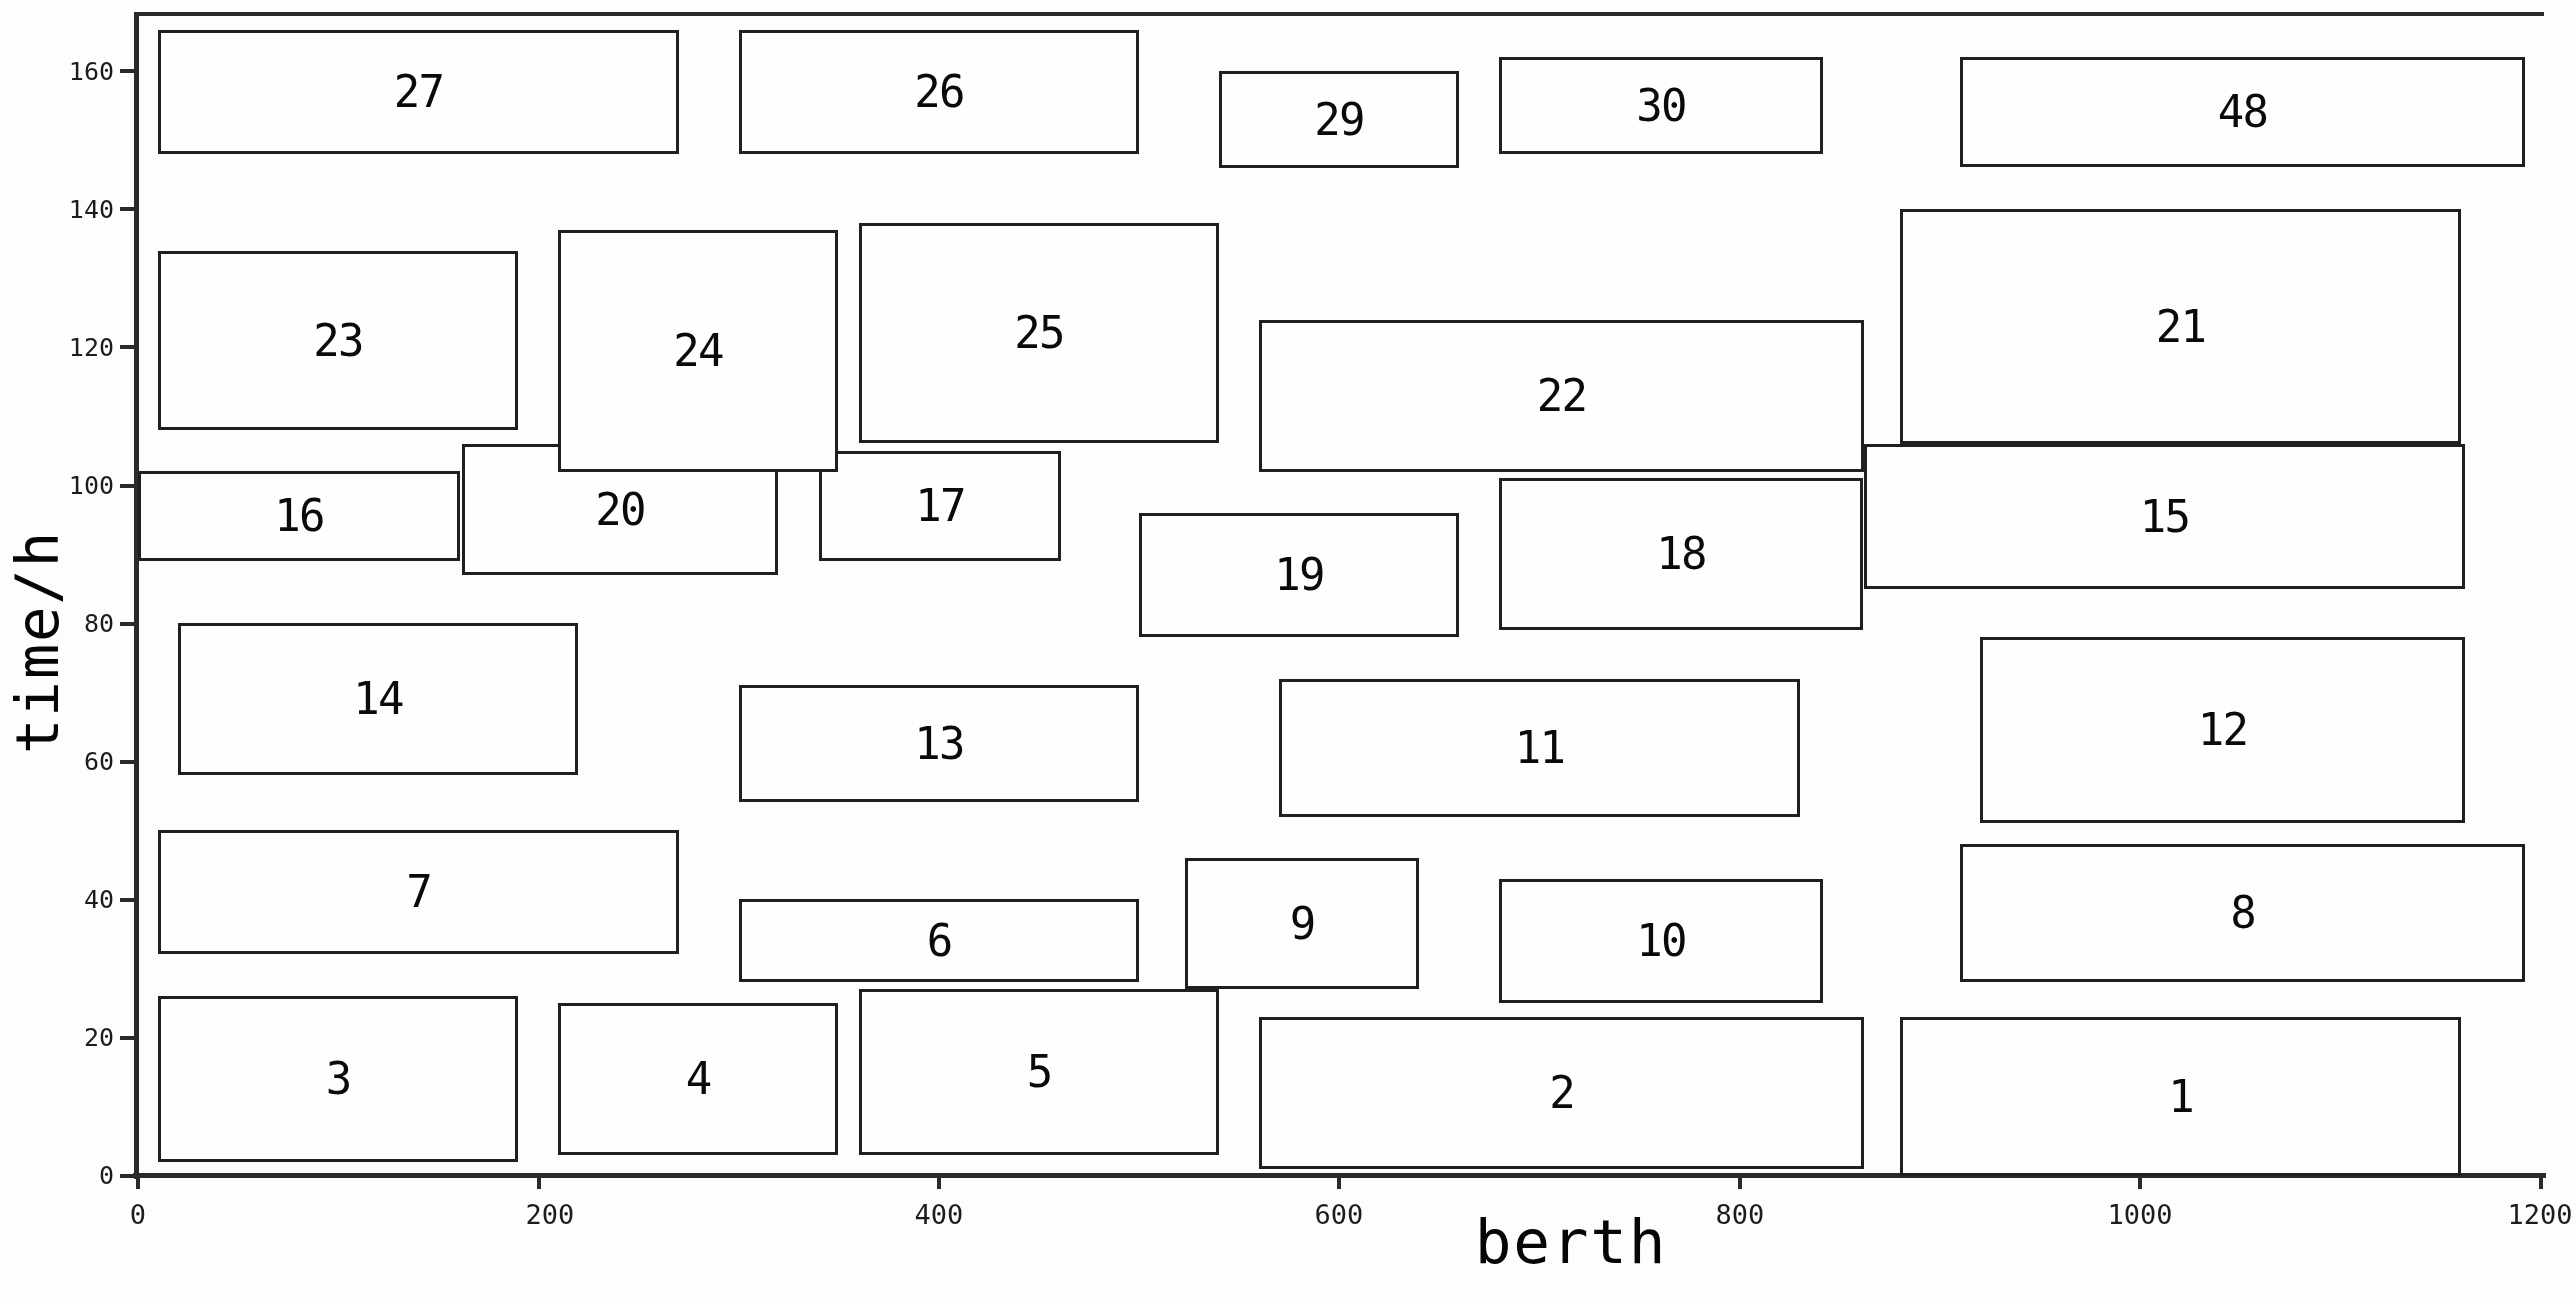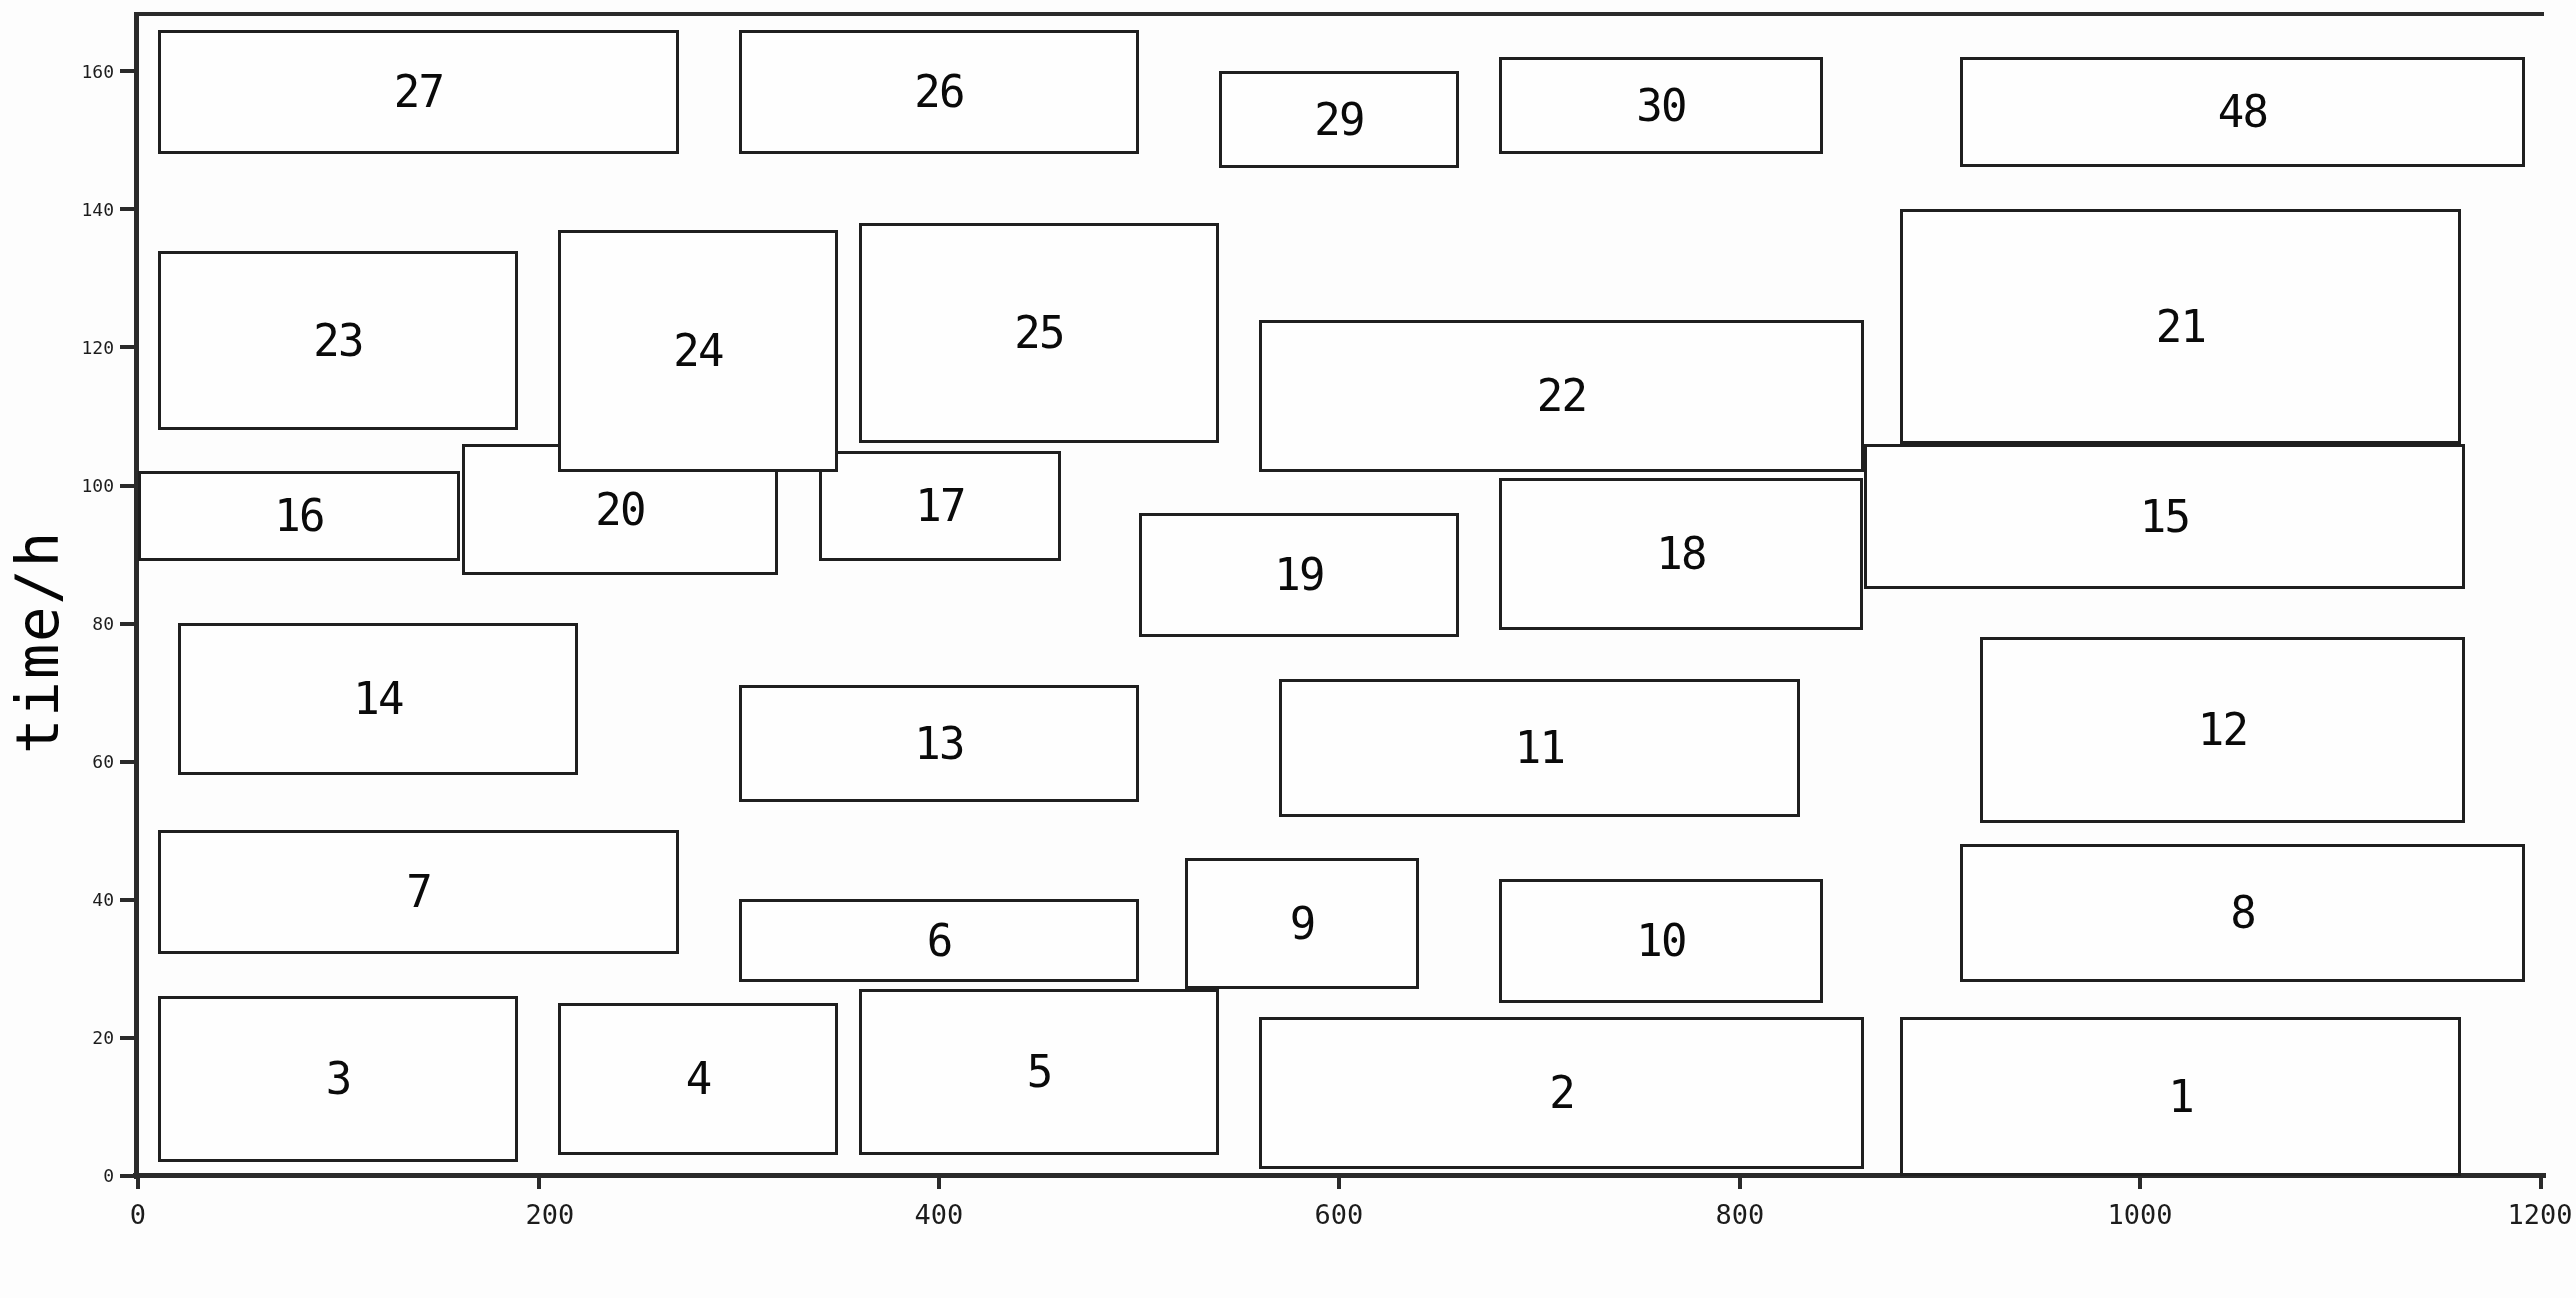--- a/index.html
+++ b/index.html
@@ -33,21 +33,21 @@
     letter-spacing:-1.8px;
   }
   .xtick-mark{position:absolute;width:3.6px;height:14.2px;background:#2a2a2a;top:1159px;}
   .ytick-mark{position:absolute;height:3.6px;width:16px;background:#2a2a2a;left:-18px;}
   .xtick-label{
     position:absolute;top:1183px;transform:translateX(-50%);
     font-size:27px;color:#1c1c1c;white-space:nowrap;
   }
   .ytick-label{
     position:absolute;right:2426px;transform:translateY(-50%);
-    font-size:18px;color:#1c1c1c;white-space:nowrap;
+    font-size:25px;color:#1c1c1c;white-space:nowrap;
   }
   .axis-title-x{
     position:absolute;left:1571px;top:1206px;transform:translateX(-50%);
     font-size:61px;color:#050505;letter-spacing:1.8px;
   }
   .axis-title-y{
     position:absolute;left:37px;top:642px;
     transform:translate(-50%,-50%) rotate(-90deg);
     font-size:59px;color:#050505;letter-spacing:1.8px;white-space:nowrap;
   }
@@ -183,15 +183,16 @@
         <div class="ytick-mark" style="top: 468px;"></div>
         <div class="ytick-label" style="top: 469px;">100</div>
         <div class="ytick-mark" style="top: 329px;"></div>
         <div class="ytick-label" style="top: 331px;">120</div>
         <div class="ytick-mark" style="top: 191px;"></div>
         <div class="ytick-label" style="top: 193px;">140</div>
         <div class="ytick-mark" style="top: 53px;"></div>
         <div class="ytick-label" style="top: 55px;">160</div>
       </div>
   </div>
+  <div class="axis-title-x">berth</div>
   <div class="axis-title-y">time/h</div>
 </div>
 
 
 </body></html>

